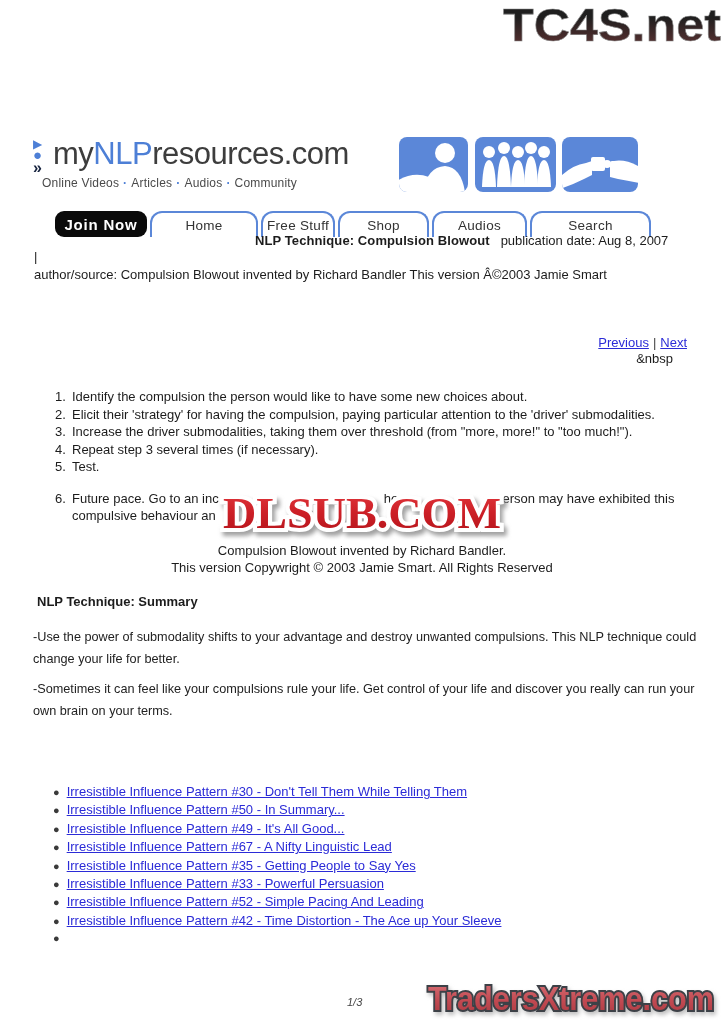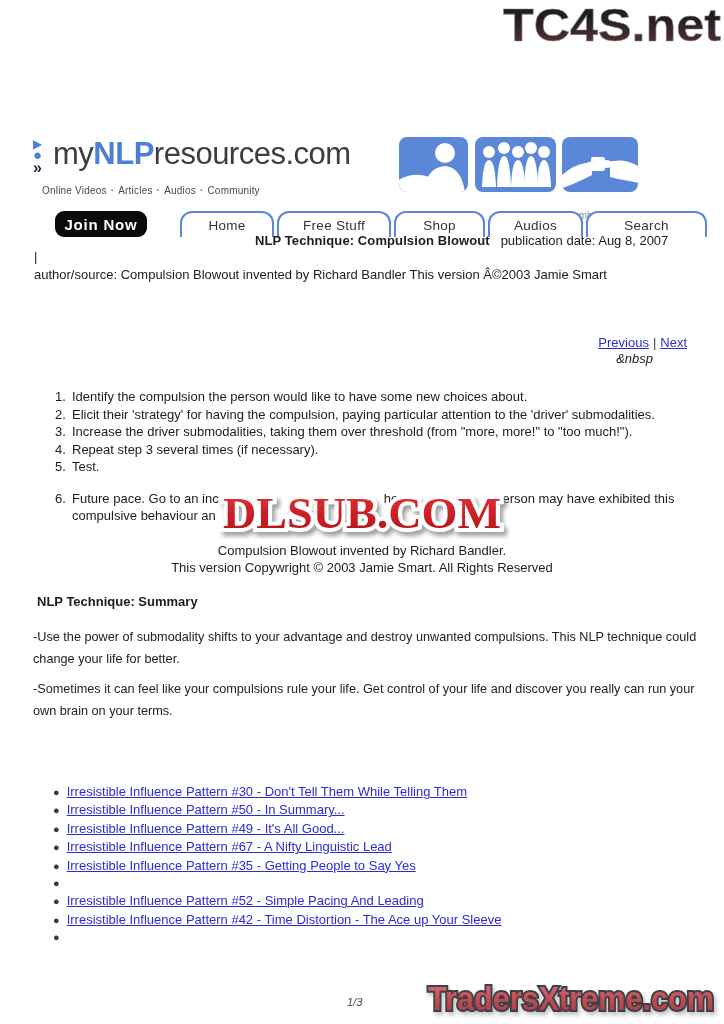--- a/index.html
+++ b/index.html
@@ -17,54 +17,54 @@
   .tc4s{position:absolute;left:497px;top:2px;}
 
   
   .logo-block{position:absolute;left:33px;top:136px;}
   .logo-row{display:flex;align-items:flex-start;}
   .logo-icon{display:flex;flex-direction:column;align-items:flex-start;width:20px;margin-top:3px;}
   .logo-icon .tri{color:var(--logo-blue);font-size:12px;line-height:10px;}
   .logo-icon .dot{color:var(--logo-blue);font-size:15px;line-height:12px;}
   .logo-icon .chev{color:#16233f;font-size:16px;font-weight:bold;line-height:13px;letter-spacing:-2px;}
   .logo-text{font-size:31px;letter-spacing:-0.5px;color:#3d3d3d;line-height:36px;white-space:nowrap;}
-  .logo-text .accent{color:var(--logo-blue);font-weight:bold;}
-  .tagline{margin-left:9px;margin-top:11px;font-size:10px;color:#4a4a4a;letter-spacing:0.2px;white-space:nowrap;}
+  .logo-text .accent{color:var(--logo-blue);font-weight:normal;}
+  .tagline{margin-left:9px;margin-top:2px;font-size:12px;color:#4a4a4a;letter-spacing:0.2px;white-space:nowrap;}
   .tagline .sep{color:var(--logo-blue);font-weight:bold;margin:0 4px;}
 
   
   .tiles{position:absolute;left:399px;top:137px;display:flex;}
   .tile{background:var(--accent-blue);border-radius:8px;height:55px;overflow:hidden;flex:none;}
   .tile1{width:69px;margin-right:7px;}
   .tile2{width:81px;margin-right:6px;}
   .tile3{width:76px;}
   .members{position:absolute;right:87px;top:186px;font-size:10px;color:#8e8e8e;margin-top:24px;}
 
   
   .navbar{position:absolute;left:55px;top:211px;display:flex;height:26px;}
   .tab{height:26px;display:flex;align-items:center;justify-content:center;
        font-size:13.5px;color:#333;background:#fff;
        border:2px solid var(--accent-blue);border-bottom:none;
        border-radius:12px 12px 0 0;margin-right:3px;letter-spacing:0.3px;cursor:pointer;}
   .tab.active{background:#0a0a0a;color:#fff;font-weight:bold;border:none;border-radius:9px;
               font-size:15px;letter-spacing:0.8px;}
-  .w-join{width:92px;} .w-home{width:94px;margin-left:30px;} .w-free{width:114px;}
+  .w-join{width:92px;} .w-home{width:108px;} .w-free{width:74px;}
   .w-shop{width:91px;} .w-forum{width:95px;} .w-search{width:121px;}
 
   
   .title-row{position:absolute;left:255px;top:233px;font-size:13px;white-space:nowrap;}
   .title-row b{letter-spacing:0.1px;}
   .title-row .pub{margin-left:11px;}
   .pipe{position:absolute;left:34px;top:249px;font-size:13px;}
   .author{position:absolute;left:34px;top:267px;font-size:13px;white-space:nowrap;}
 
   .prevnext{position:absolute;right:37px;top:335px;text-align:right;font-size:13px;line-height:15.5px;}
   .prevnext a{color:var(--link-blue);text-decoration:underline;cursor:pointer;}
   .prevnext .sep{color:#444;margin:0 4px;}
-  .prevnext .nbsp{color:var(--text-dark);margin-right:34px;font-style:italic;}
+  .prevnext .nbsp{color:var(--text-dark);margin-right:14px;}
 
   .steps{position:absolute;left:55px;top:388px;font-size:13px;line-height:17.5px;}
   .step{display:flex;}
   .step .num{width:17px;flex:none;text-align:left;}
   .step6{margin-top:14px;}
   .gap1{display:inline-block;width:165px;}
   .gap2{display:inline-block;width:97px;}
 
   .wm-center{position:absolute;left:212px;top:484px;}
 
@@ -236,20 +236,21 @@
     <li>
         <span class="bullet">●</span>
         <a>Irresistible Influence Pattern #67 - A Nifty Linguistic Lead</a>
       </li>
     <li>
         <span class="bullet">●</span>
         <a>Irresistible Influence Pattern #35 - Getting People to Say Yes</a>
       </li>
     <li>
         <span class="bullet">●</span>
+        <a>Irresistible Influence Pattern #33 - Powerful Persuasion</a>
       </li>
     <li>
         <span class="bullet">●</span>
         <a>Irresistible Influence Pattern #52 - Simple Pacing And Leading</a>
       </li>
     <li>
         <span class="bullet">●</span>
         <a>Irresistible Influence Pattern #42 - Time Distortion - The Ace up Your Sleeve</a>
       </li>
     <li>

